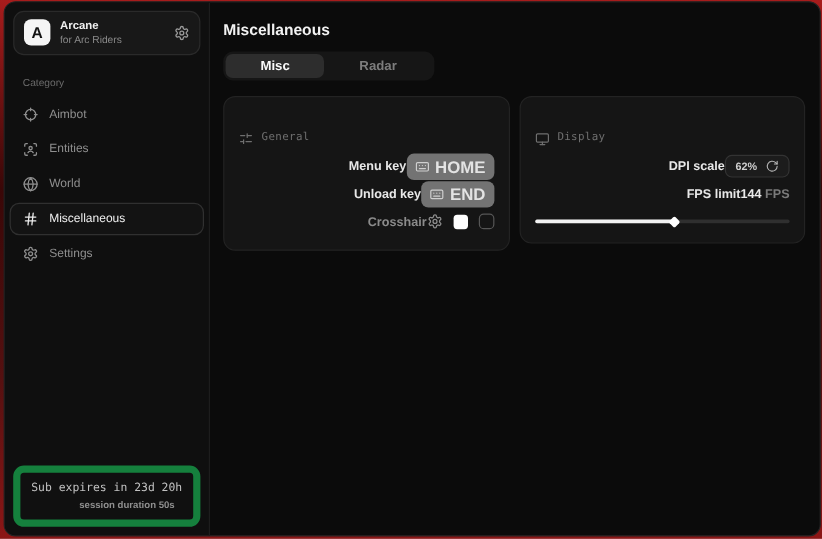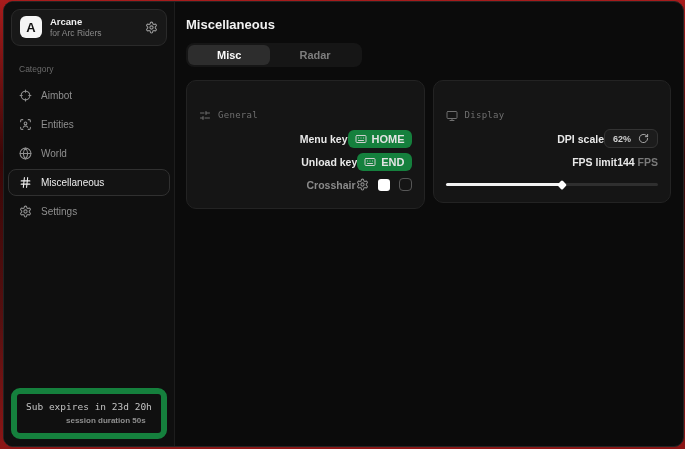--- a/index.html
+++ b/index.html
@@ -33,21 +33,21 @@
   .main-title { font-size: 13px; font-weight: 700; color: #f2f2f2; }
   .tabs { display: inline-flex; background: #161616; border-radius: 8px; padding: 2px; margin-top: 11px; }
   .tab { padding: 4px 29px; font-size: 11px; font-weight: 600; color: #7d7d7d; border-radius: 6px; cursor: pointer; text-align: right; }
   .tab.active { background: #2d2d2d; color: #fafafa; }
   .cards { display: flex; gap: 8px; margin-top: 13px; align-items: flex-start; }
   .card { flex: 1; background: #151515; border: 1px solid #232323; border-radius: 10px; padding: 9px 12px 12px; }
   .card-head { display: flex; gap: 7px; align-items: flex-start; color: #6f6f6f; font-family: "DejaVu Sans Mono", monospace; font-size: 9px; margin-bottom: 5px; letter-spacing: .3px; margin-top: 20px; }
   .row { display: flex; justify-content: flex-end; align-items: center; min-height: 23px; }
   .row-label { font-size: 10.5px; font-weight: 600; color: #e8e8e8; }
   .row-label.dim { color: #8b8b8b; }
-  .keybtn { display: inline-flex; align-items: center; gap: 5px; background: #15803d; border: none; border-radius: 6px; padding: 3px 7px; color: #e3e3e3; font-size: 11px; font-weight: 700; font-family: "Liberation Sans", sans-serif; cursor: pointer; }
+  .keybtn { display: inline-flex; align-items: center; gap: 5px; background: #737373; border: none; border-radius: 6px; padding: 3px 7px; color: #e3e3e3; font-size: 14px; font-weight: 700; font-family: "Liberation Sans", sans-serif; cursor: pointer; }
   .keybtn svg { color: #cfcfcf; }
   .cross-controls { display: flex; align-items: center; gap: 9px; }
   .cross-gear { color: #8d8d8d; display: flex; cursor: pointer; }
   .swatch { width: 12px; height: 12px; border-radius: 3px; background: #ffffff; cursor: pointer; }
   .checkbox { width: 13px; height: 13px; border: 1.5px solid #565656; border-radius: 4px; background: transparent; cursor: pointer; }
   .dpi-btn { display: inline-flex; gap: 7px; align-items: center; border: 1px solid #333333; background: #1c1c1c; border-radius: 6px; padding: 3px 8px; color: #cfcfcf; font-size: 9px; font-weight: 600; font-family: "Liberation Sans", sans-serif; cursor: pointer; }
   .dpi-btn svg { color: #b5b5b5; }
   .fps-wrap { font-size: 10.5px; }
   .fps-num { font-weight: 700; color: #eaeaea; }
   .fps-unit { color: #7a7a7a; font-weight: 600; }

